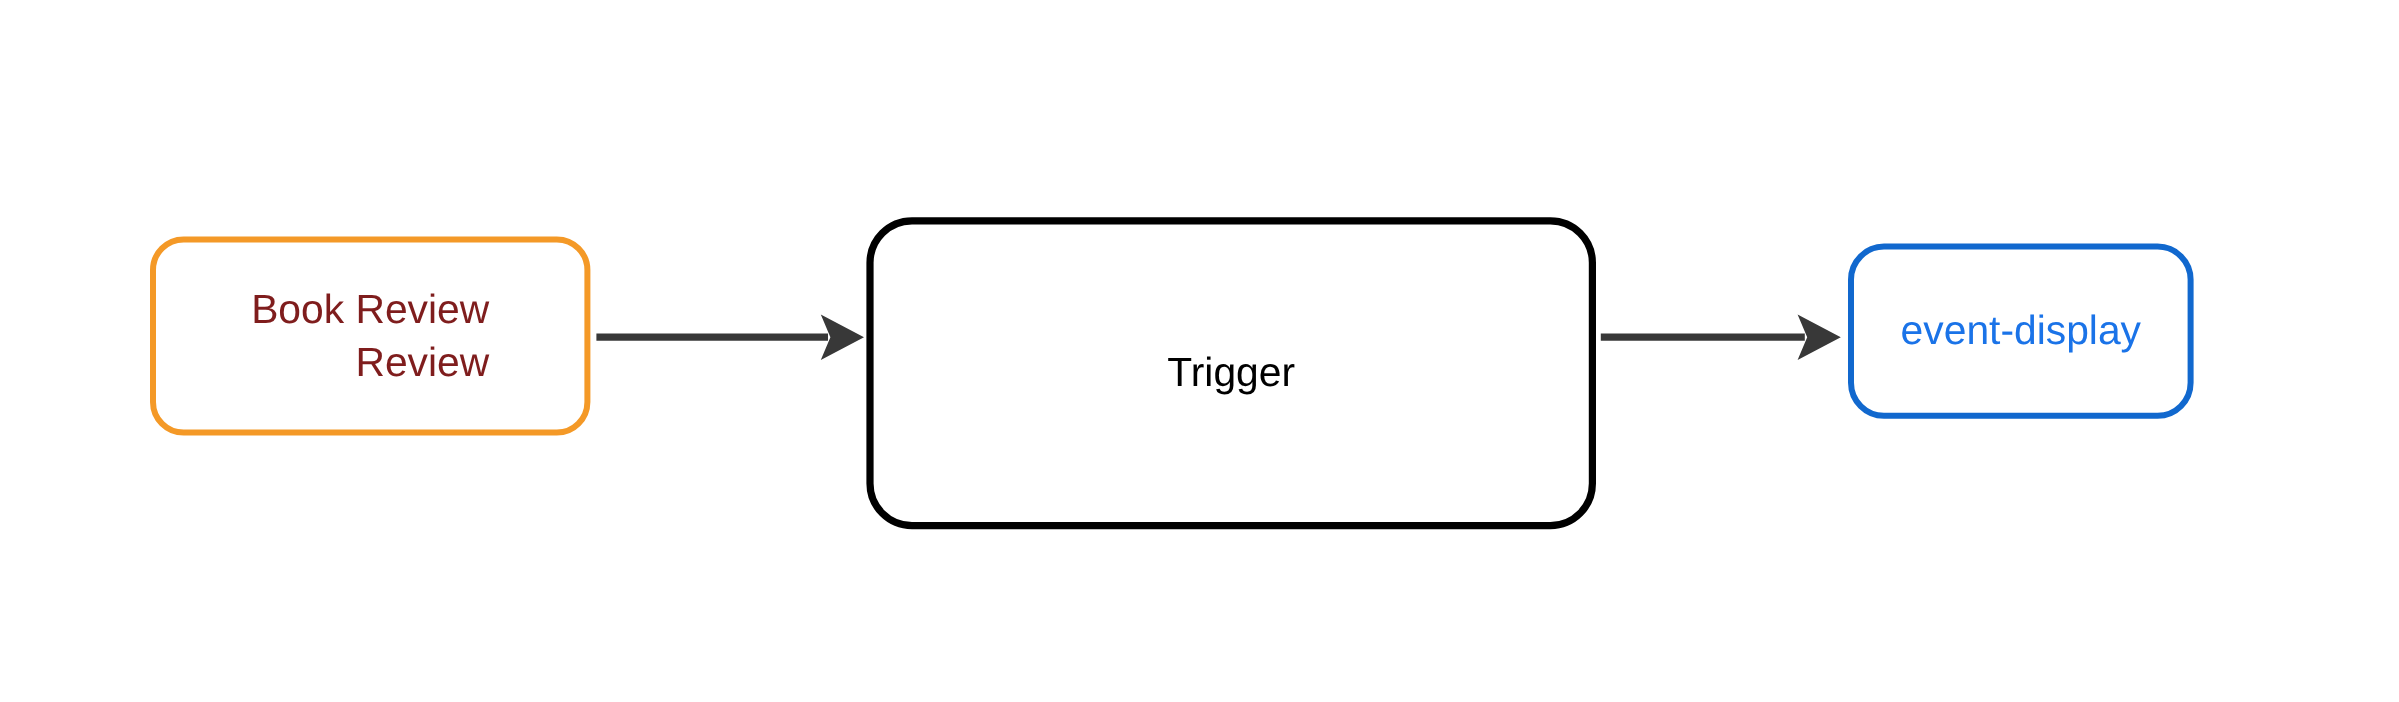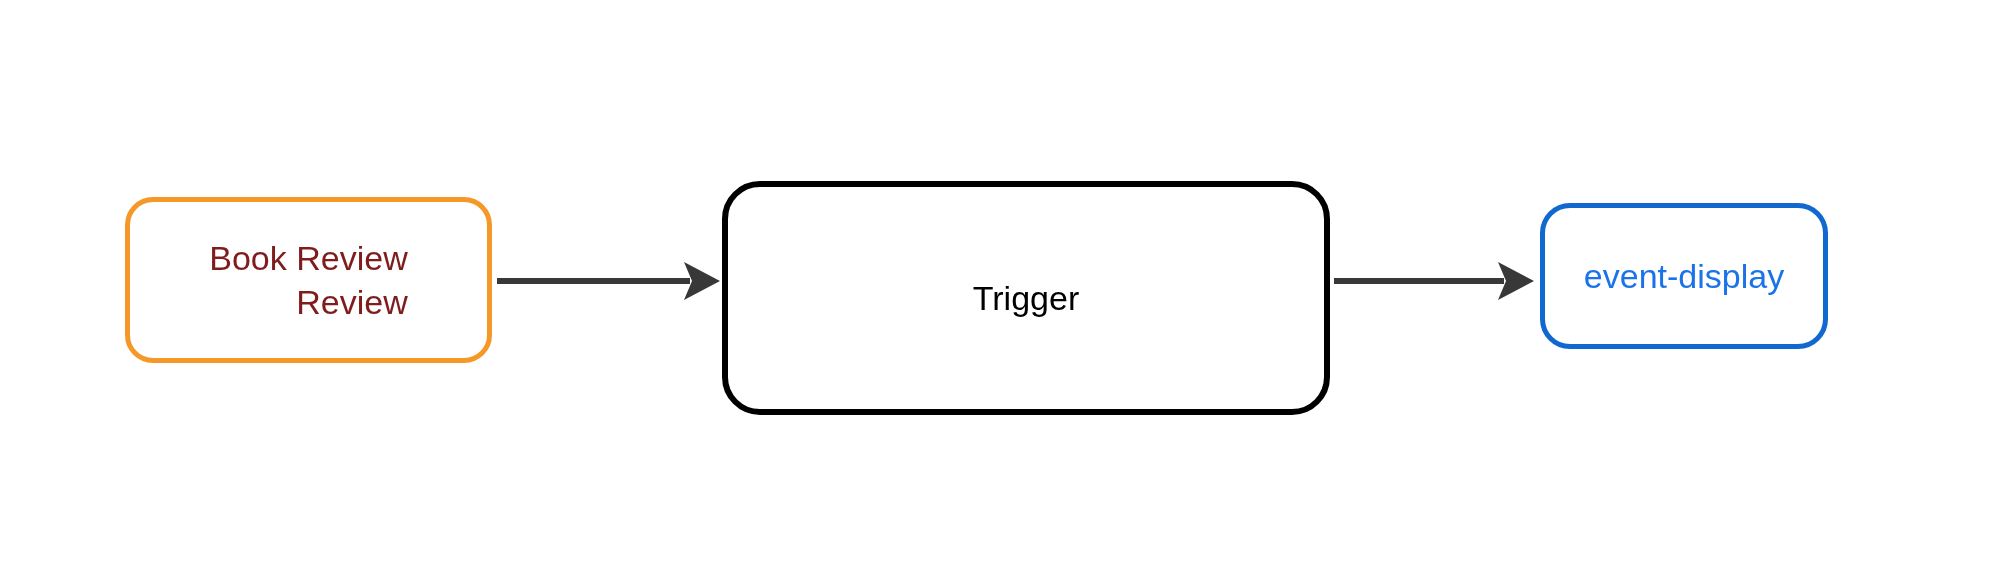--- a/index.html
+++ b/index.html
@@ -39,21 +39,21 @@
     height: 166px;
     border: 5px solid #f49927;
     border-radius: 28px;
     font-size: 34px;
     line-height: 44px;
   }
   .node-trigger {
     left: 722px;
     top: 181px;
     width: 608px;
-    height: 234px;
+    height: 260px;
     border: 6px solid #000000;
     border-radius: 38px;
     font-size: 34px;
     line-height: 48px;
   }
   .node-event-display {
     left: 1540px;
     top: 203px;
     width: 288px;
     height: 146px;

